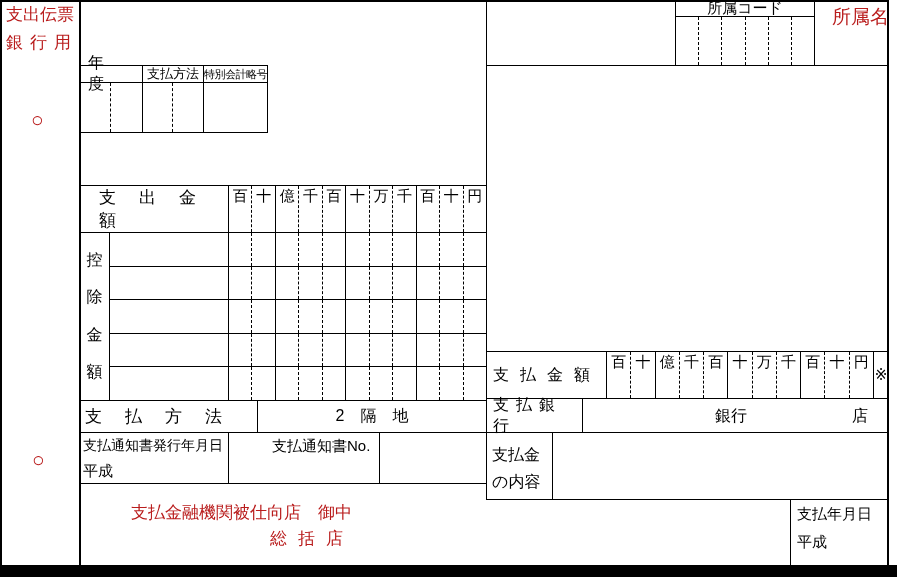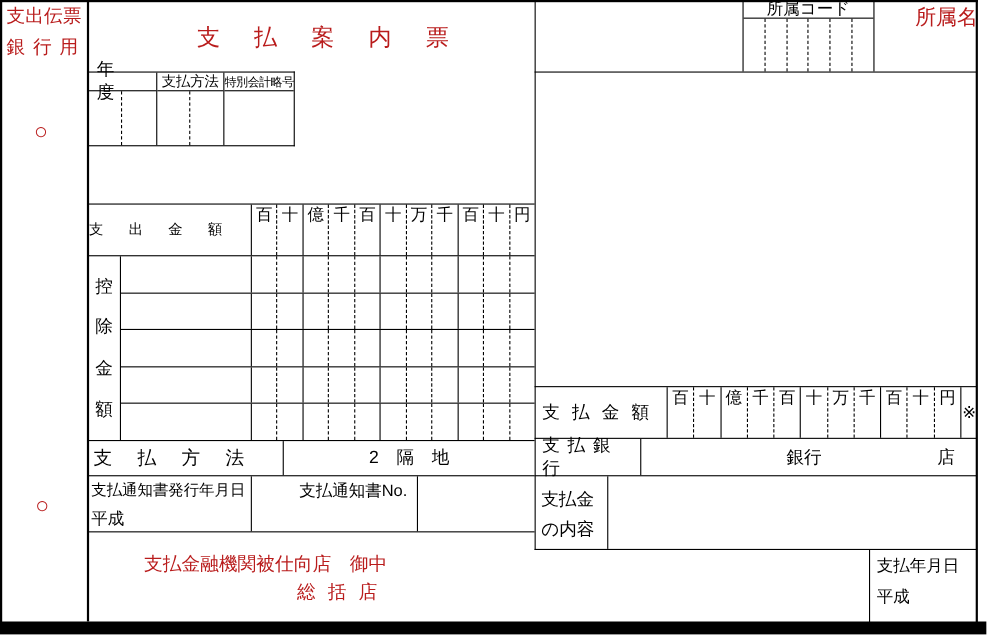--- a/index.html
+++ b/index.html
@@ -24,21 +24,21 @@
 
   
   .yeartable { left:80px; top:65px; width:188px; height:68px; border:1px solid #000; border-left:none; display:flex; }
   .ycol { display:flex; flex-direction:column; }
   .ycol + .ycol { border-left:1px solid #000; }
   .yhead { height:17px; border-bottom:1px solid #000; display:flex; align-items:center; justify-content:center; }
   .ybody { flex:1; }
 
   
   .exprow { left:80px; top:185px; width:406px; height:48px; border-top:1px solid #000; border-bottom:1px solid #000; display:flex; }
-  .amt-label { width:149px; border-right:1px solid #000; display:flex; align-items:center; font-size:13px; letter-spacing:23px; padding-left:1px; }
+  .amt-label { width:149px; border-right:1px solid #000; display:flex; align-items:center; font-size:17px; letter-spacing:23px; padding-left:19px; }
   .dgrid { display:flex; }
   .dcol { flex:1; border-left:1px dashed #000; font-size:15px; display:flex; justify-content:center; align-items:flex-start; line-height:1; padding-top:2px; }
   .dcol.c0 { border-left:none; }
   .dcol.g { border-left-style:solid; }
 
   .dedblock { left:80px; top:233px; width:406px; height:167px; display:flex; }
   .dedlabel { width:30px; border-right:1px solid #000; display:flex; flex-direction:column; justify-content:space-evenly; align-items:center; font-size:16px; }
   .dedrows { flex:1; display:flex; flex-direction:column; }
   .dedrow { flex:1; display:flex; }
   .dedrow + .dedrow { border-top:1px solid #000; }
@@ -49,21 +49,21 @@
   .method-label { width:178px; border-right:1px solid #000; display:flex; align-items:center; font-size:17px; letter-spacing:23px; padding-left:5px; }
   .method-value { flex:1; display:flex; align-items:center; justify-content:center; font-size:16px; }
 
   .noticerow { left:80px; top:433px; width:406px; height:51px; border-bottom:1px solid #000; display:flex;gap:33px; }
   .notice-c1 { width:149px; border-right:1px solid #000; padding:4px 0 0 3px; font-size:14px; }
   .notice-c1 .era { font-size:15px; margin-top:7px; }
   .notice-c2 { width:118px; border-right:1px solid #000; padding:4px 0 0 10px; font-size:15px; }
   .notice-c3 { flex:1; }
 
   
-  .affcode { left:675px; top:0; width:120px; height:65px; border-left:1px solid #000; border-right:1px solid #000; display:flex; flex-direction:column; }
+  .affcode { left:675px; top:0; width:140px; height:65px; border-left:1px solid #000; border-right:1px solid #000; display:flex; flex-direction:column; }
   .affcode-label { height:17px; border-bottom:1px solid #000; display:flex; align-items:center; justify-content:center; font-size:15px; }
   .affcode-cells { flex:1; display:flex; }
   .ccol { flex:1; border-left:1px dashed #000; }
   .ccol.c0 { border-left:none; }
 
   .payamtrow { left:486px; top:351px; width:402px; height:48px; border-top:1px solid #000; border-bottom:1px solid #000; display:flex; }
   .payamt-label { width:121px; border-right:1px solid #000; display:flex; align-items:center; font-size:16px; letter-spacing:11px; padding-left:7px; }
   .payamt-grid { width:266px; }
   .notecell { flex:1; border-left:1px solid #000; display:flex; align-items:center; justify-content:center; font-size:15px; }
 
@@ -91,21 +91,20 @@
   <div class="abs bottombar"></div>
 
   <div class="vline" style="left:79px; top:0; width:2px; height:565px;"></div>
   <div class="vline" style="left:486px; top:0; height:500px;"></div>
 
   <div class="txt" style="left:6px; top:5px; font-size:17px;">支出伝票</div>
   <div class="txt" style="left:6px; top:33px; font-size:17px; letter-spacing:7px;">銀行用</div>
   <div class="txt" style="left:31px; top:109px; font-size:21px; line-height:1;">○</div>
   <div class="txt" style="left:32px; top:449px; font-size:21px; line-height:1;">○</div>
 
-  <div class="txt" style="left:179px; top:23px; font-size:21px; letter-spacing:31px;">支払案内票</div>
 
   <div class="abs affcode">
     <div class="affcode-label">所属コード</div>
     <div class="affcode-cells">
         <div class="ccol c0"></div>
         <div class="ccol"></div>
         <div class="ccol"></div>
         <div class="ccol"></div>
         <div class="ccol"></div>
         <div class="ccol"></div>

